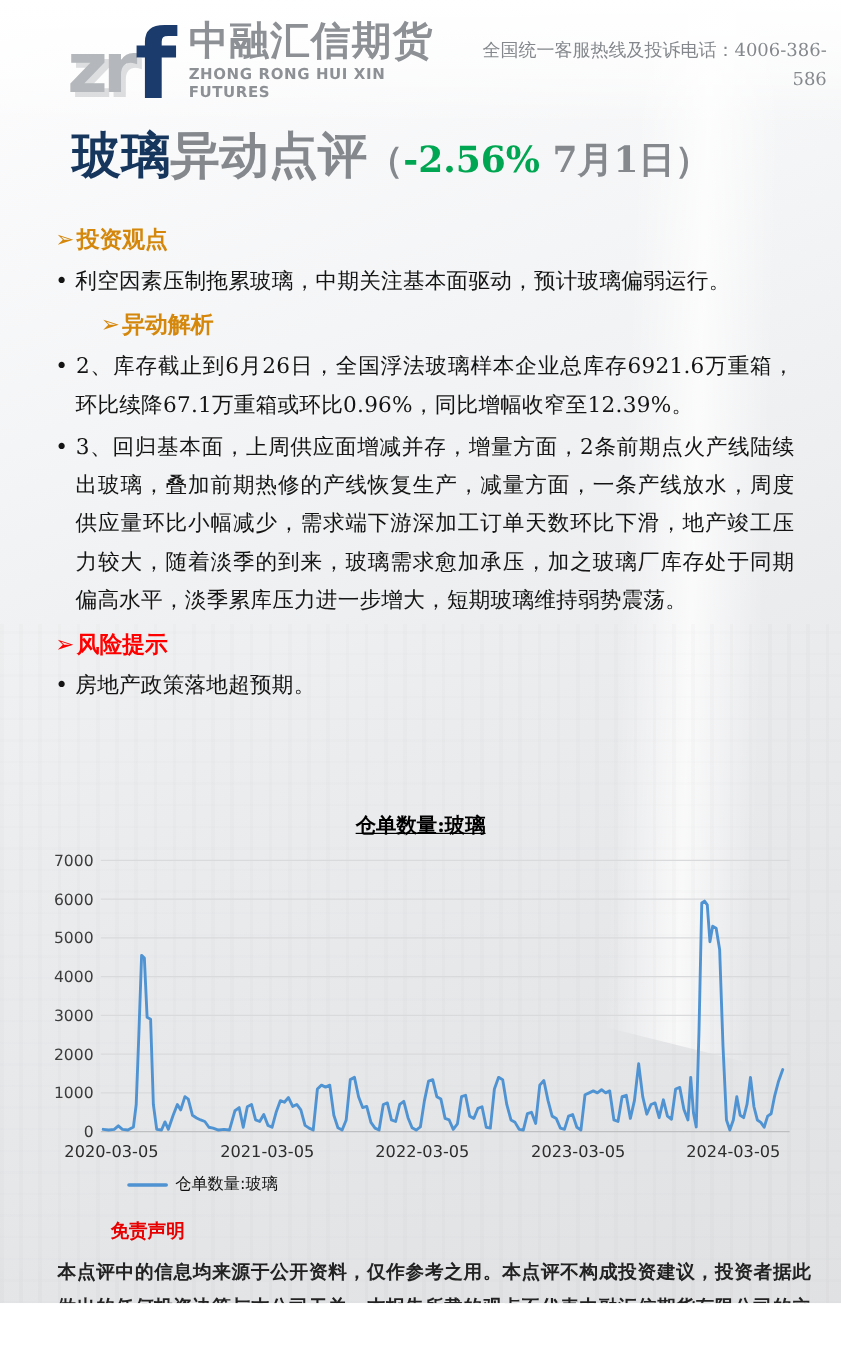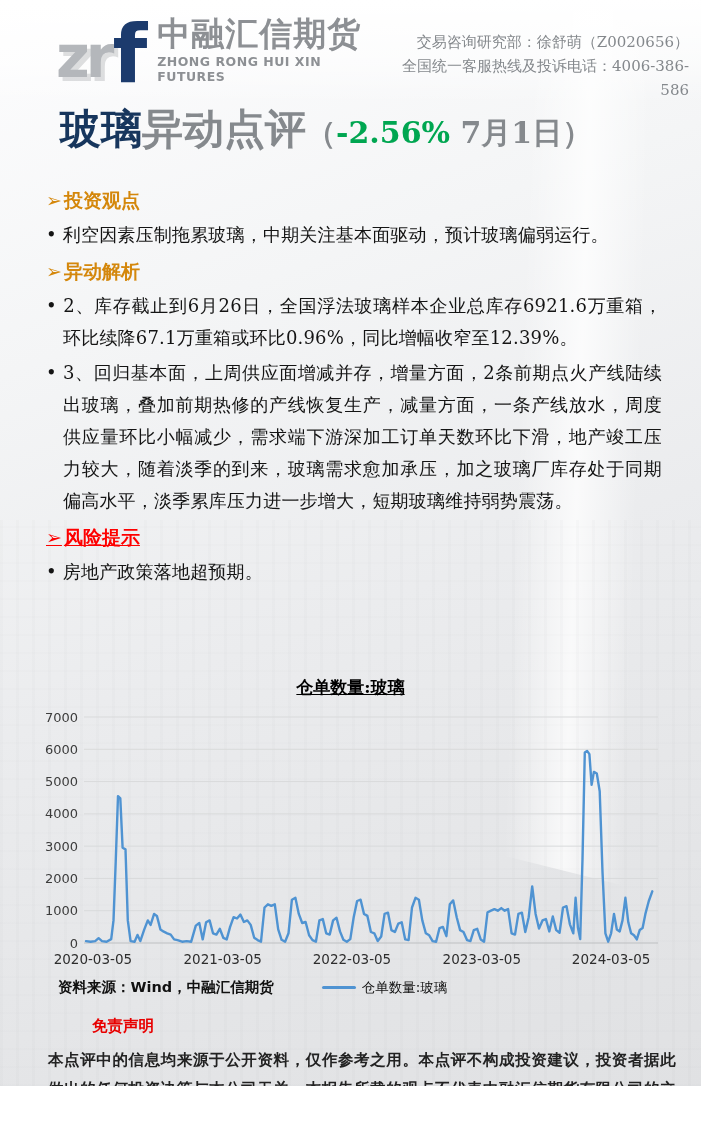--- a/index.html
+++ b/index.html
@@ -74,34 +74,33 @@
   <header class="header">
     <div class="logo">
       <span class="logo-zr">zr</span>
         <span class="logo-f">f</span>
       <div class="logo-text">
         <div class="logo-cn">中融汇信期货</div>
         <div class="logo-en">ZHONG RONG HUI XIN FUTURES</div>
       </div>
     </div>
     <div class="contact">
-      <div>交易咨询研究部：徐舒萌（Z0020656）</div>
       <div>全国统一客服热线及投诉电话：4006-386-586</div>
     </div>
   </header>
 
   <h1 class="title"><span class="t-product">玻璃</span><span class="t-suffix">异动点评</span><span class="t-paren">（</span><span class="t-change">-2.56%</span><span class="t-date"> 7月1日</span><span class="t-paren">）</span></h1>
 
   <main class="content" id="sections">
       <div class="sec-heading" style="color: rgb(212, 135, 11);"><span class="arrow">➢</span>投资观点</div>
       <p class="bullet"><span class="dot">• </span>利空因素压制拖累玻璃，中期关注基本面驱动，预计玻璃偏弱运行。</p>
-      <div class="sec-heading" style="color: rgb(212, 135, 11);"><span class="arrow">➢</span>异动解析</div>
+      <div class="sec-heading" style="color: rgb(212, 135, 11); margin-left: 38px;"><span class="arrow">➢</span>异动解析</div>
       <p class="bullet"><span class="dot">• </span>2、库存截止到6月26日，全国浮法玻璃样本企业总库存6921.6万重箱，环比续降67.1万重箱或环比0.96%，同比增幅收窄至12.39%。</p>
       <p class="bullet"><span class="dot">• </span>3、回归基本面，上周供应面增减并存，增量方面，2条前期点火产线陆续出玻璃，叠加前期热修的产线恢复生产，减量方面，一条产线放水，周度供应量环比小幅减少，需求端下游深加工订单天数环比下滑，地产竣工压力较大，随着淡季的到来，玻璃需求愈加承压，加之玻璃厂库存处于同期偏高水平，淡季累库压力进一步增大，短期玻璃维持弱势震荡。</p>
-      <div class="sec-heading" style="color: rgb(254, 0, 0); text-decoration: underline;"><span class="arrow">➢</span>风险提示</div>
+      <div class="sec-heading" style="color: rgb(254, 0, 0);"><span class="arrow">➢</span>风险提示</div>
       <p class="bullet"><span class="dot">• </span>房地产政策落地超预期。</p>
     </main>
 
   <div class="chart-title">仓单数量:玻璃</div>
   <svg class="chart-svg" id="chart" width="632" height="276" viewBox="0 0 632 276">
       <line x1="48" y1="243" x2="622" y2="243" stroke="#bdbfc1" stroke-width="1"></line>
       <text x="42" y="247.5" text-anchor="end" font-size="13" fill="#3c3c3c" font-family="DejaVu Sans, Liberation Sans, sans-serif">0</text>
       <line x1="48" y1="210.71428571428572" x2="622" y2="210.71428571428572" stroke="#d9dadb" stroke-width="1"></line>
       <text x="42" y="215.21428571428572" text-anchor="end" font-size="13" fill="#3c3c3c" font-family="DejaVu Sans, Liberation Sans, sans-serif">1000</text>
       <line x1="48" y1="178.42857142857144" x2="622" y2="178.42857142857144" stroke="#d9dadb" stroke-width="1"></line>
@@ -118,21 +117,20 @@
       <text x="42" y="21.5" text-anchor="end" font-size="13" fill="#3c3c3c" font-family="DejaVu Sans, Liberation Sans, sans-serif">7000</text>
       <text x="56.864" y="264" text-anchor="middle" font-size="13.5" fill="#2d2d2d" font-family="DejaVu Sans, Liberation Sans, sans-serif">2020-03-05</text>
       <text x="186.708" y="264" text-anchor="middle" font-size="13.5" fill="#2d2d2d" font-family="DejaVu Sans, Liberation Sans, sans-serif">2021-03-05</text>
       <text x="315.98" y="264" text-anchor="middle" font-size="13.5" fill="#2d2d2d" font-family="DejaVu Sans, Liberation Sans, sans-serif">2022-03-05</text>
       <text x="445.82399999999996" y="264" text-anchor="middle" font-size="13.5" fill="#2d2d2d" font-family="DejaVu Sans, Liberation Sans, sans-serif">2023-03-05</text>
       <text x="575.096" y="264" text-anchor="middle" font-size="13.5" fill="#2d2d2d" font-family="DejaVu Sans, Liberation Sans, sans-serif">2024-03-05</text>
       <polyline points="50.0,241.1 54.6,241.7 59.2,241.1 62.6,238.2 66.0,241.1 70.6,241.7 75.2,239.1 77.5,220.4 79.7,162.3 82.0,96.1 84.3,98.4 86.6,147.8 89.5,149.4 91.8,220.4 94.6,241.1 98.6,241.7 101.5,234.9 104.3,241.1 108.3,229.4 111.8,220.4 114.6,224.9 118.1,213.9 120.9,215.9 124.4,229.4 127.8,231.7 131.2,233.3 134.7,234.6 138.1,239.4 141.5,240.1 146.1,241.7 150.7,241.1 155.2,241.7 159.8,225.6 163.3,223.0 166.7,239.4 170.1,222.3 173.6,220.4 177.0,233.3 180.4,234.6 183.8,228.8 187.3,237.8 190.7,239.4 194.1,226.9 197.6,217.2 201.0,218.5 204.4,214.6 207.9,222.0 211.3,220.4 214.7,224.9 218.2,237.8 221.6,240.1 225.0,241.7 228.5,207.5 231.9,204.3 235.3,205.9 238.8,204.3 242.2,229.4 245.6,239.8 249.1,241.7 252.5,233.3 255.9,199.7 259.4,197.8 262.8,213.9 266.2,223.0 269.6,222.0 273.1,235.3 276.5,240.1 279.9,241.7 283.4,220.4 286.8,219.1 290.2,233.3 293.7,234.6 297.1,220.4 300.5,217.8 304.0,231.4 307.4,239.8 310.8,241.7 314.3,239.1 317.7,217.2 321.1,201.0 324.6,199.7 328.0,213.9 331.4,215.9 334.9,232.0 338.3,233.3 341.7,241.1 345.2,236.5 348.6,213.9 352.0,212.7 355.4,230.1 358.9,232.0 362.3,223.6 365.7,222.3 369.2,239.4 372.6,240.1 376.0,207.5 379.5,197.8 382.9,199.7 386.3,220.4 389.8,233.3 393.2,235.3 396.6,241.1 400.1,241.7 403.5,228.1 406.9,226.9 410.4,236.2 413.8,204.3 417.2,200.4 420.7,217.2 424.1,230.1 427.5,232.0 431.0,240.1 434.4,241.1 437.8,230.1 441.2,228.8 444.7,239.4 448.1,241.7 451.5,212.3 455.0,210.7 458.4,209.1 461.8,210.7 465.3,208.1 468.7,210.7 472.1,209.1 475.6,233.3 479.0,234.6 482.4,213.9 485.9,212.7 489.3,232.0 492.7,217.2 496.2,186.5 499.6,213.9 503.0,228.5 506.5,220.4 509.9,219.1 513.3,231.4 516.8,216.5 520.2,230.1 523.6,232.7 527.0,207.5 530.5,206.2 533.9,224.3 537.3,233.3 539.6,197.8 541.9,227.5 544.2,239.1 546.5,159.1 548.8,52.5 551.1,50.9 553.4,54.1 555.6,84.8 557.9,71.9 560.8,73.5 563.7,91.3 566.5,172.0 569.4,233.3 572.2,241.7 575.1,233.3 578.0,213.9 580.8,229.4 583.7,231.4 586.5,220.4 589.4,197.8 592.3,222.3 595.1,233.3 598.0,235.3 600.8,239.4 603.7,230.1 606.6,228.1 609.4,213.9 612.8,201.0 616.3,191.3" fill="none" stroke="#4f93d2" stroke-width="2.4" stroke-linejoin="round" stroke-linecap="round"></polyline>
     </svg>
 
   <div class="source-row">
-    <span class="source">资料来源：Wind，中融汇信期货</span>
     <span class="legend">
       <span class="legend-line" id="legend-line" style="background: rgb(79, 147, 210);"></span>
       <span>仓单数量:玻璃</span>
     </span>
   </div>
 
   <div class="disclaimer">
     <div class="disc-title" id="disc-title" style="color: rgb(232, 0, 0); margin-left: 44px;">免责声明</div>
     <p class="disc-text">本点评中的信息均来源于公开资料，仅作参考之用。本点评不构成投资建议，投资者据此做出的任何投资决策与本公司无关。本报告所载的观点不代表中融汇信期货有限公司的立场。中融汇信可发出其它与本报告所载资料不一致及有不同结论的报告。本报告不可发居间人或让居间人进行代发。未经中融汇信授权许可，任何引用、转载以及向第三方传播的行为均可能承担法律责任。</p>
   </div>

